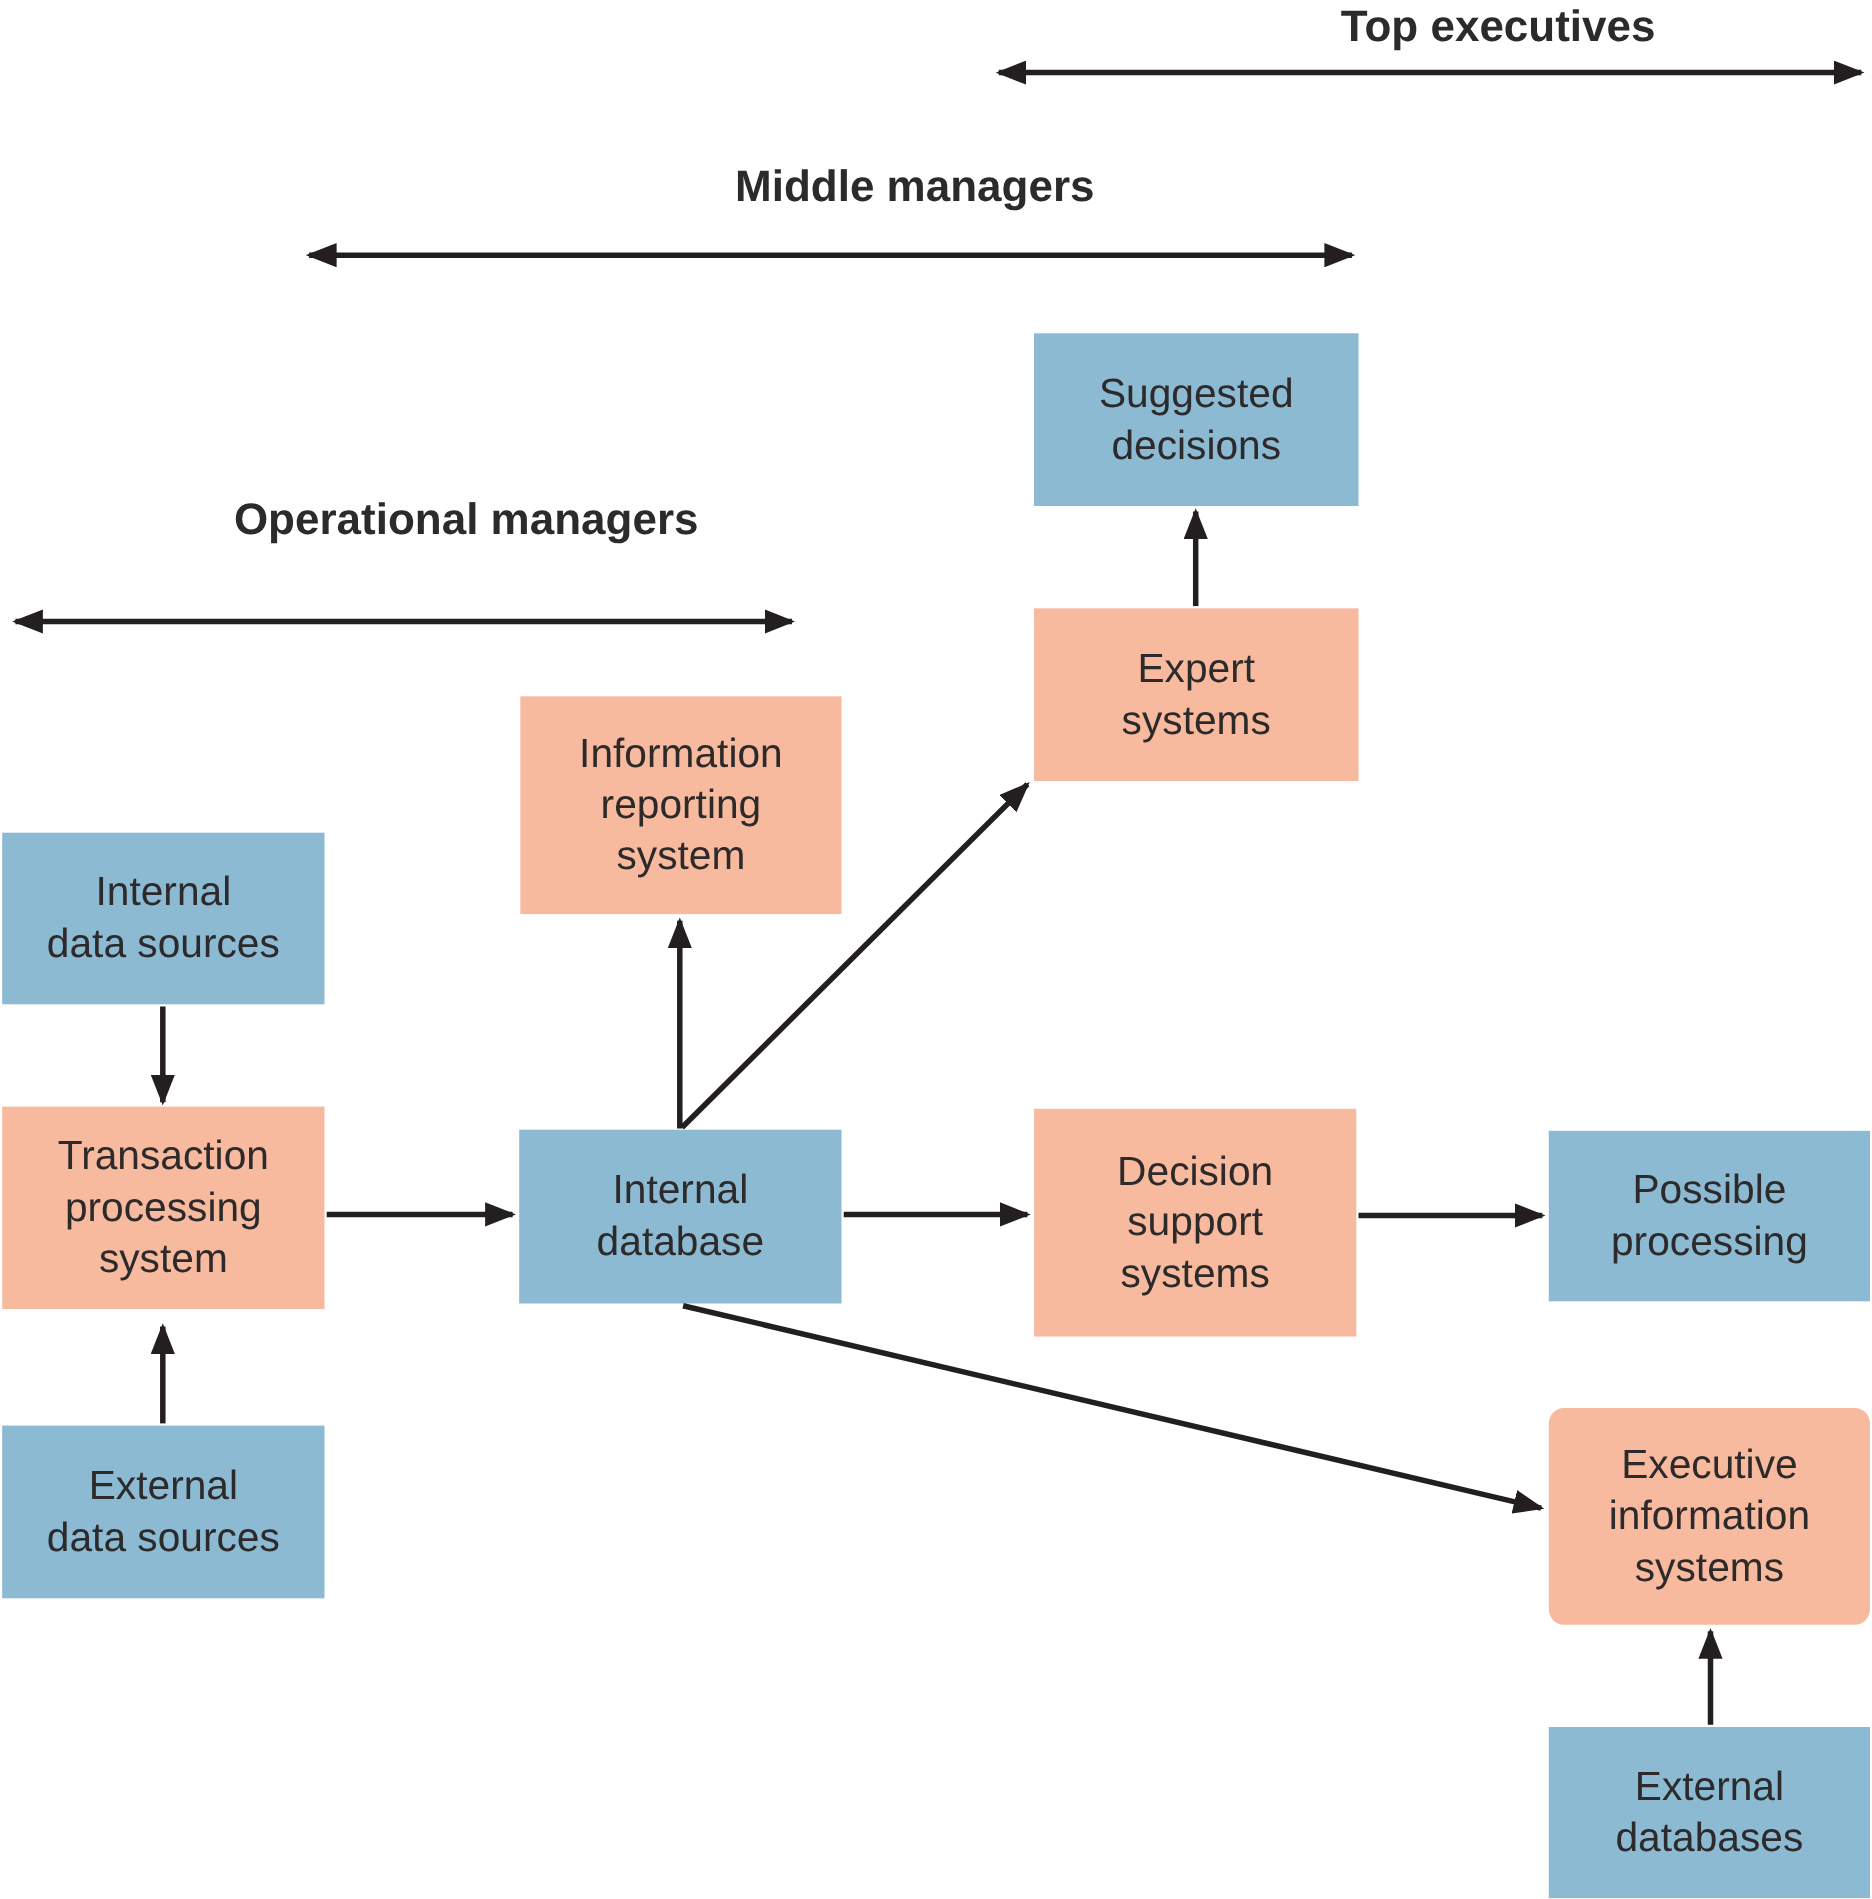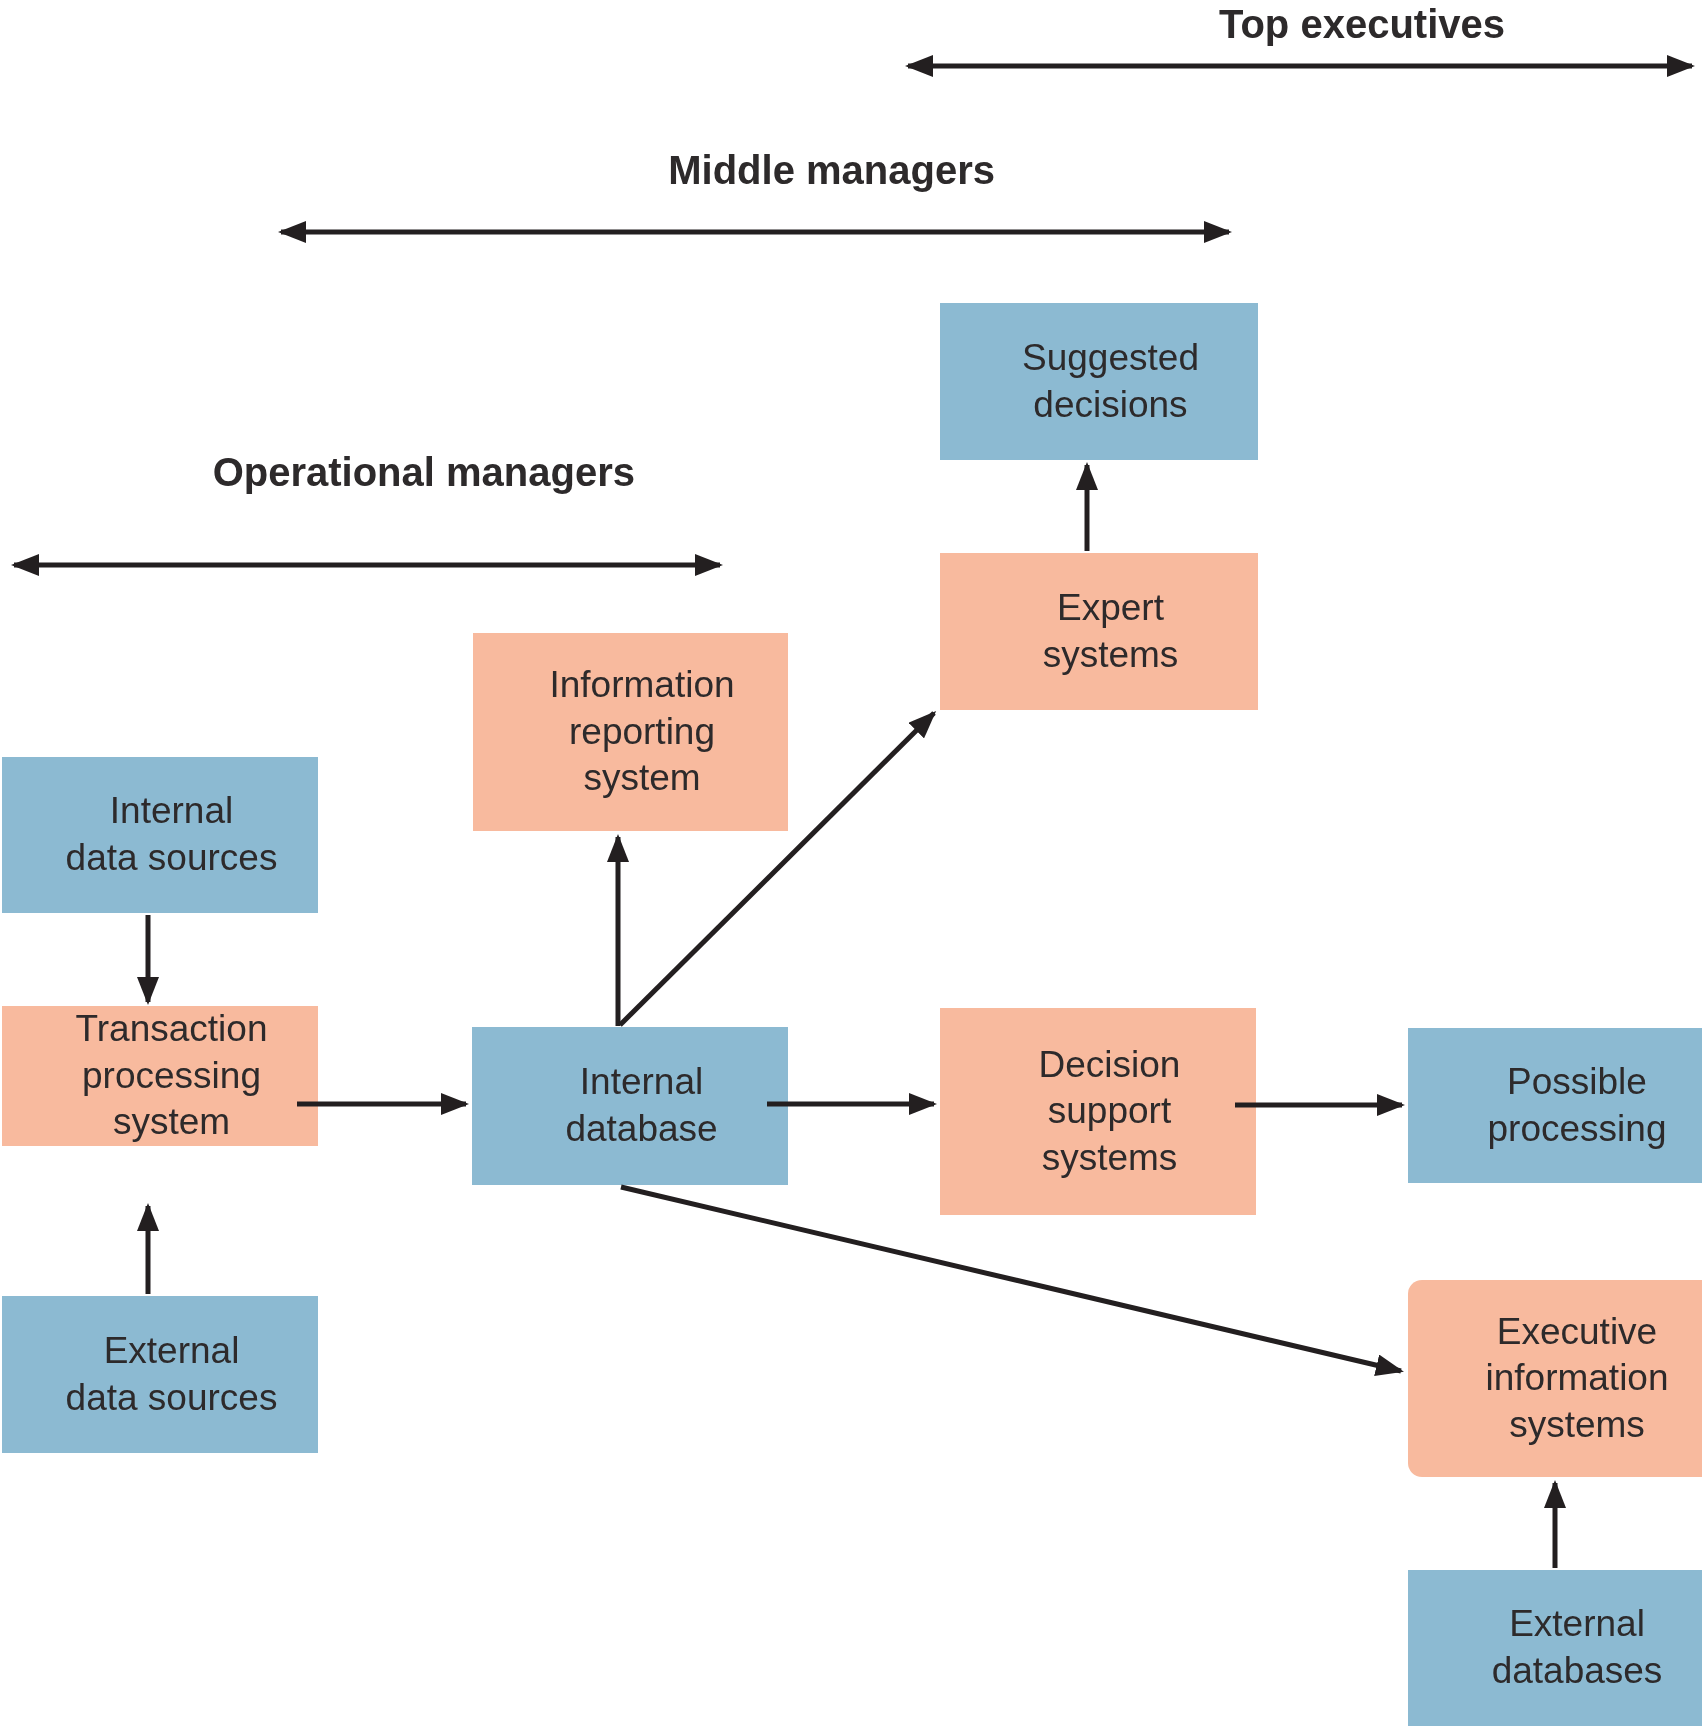--- a/index.html
+++ b/index.html
@@ -17,21 +17,20 @@
   }
   .node {
     position: absolute;
     display: flex;
     align-items: center;
     justify-content: center;
     text-align: center;
     color: var(--text, #2d2a2b);
     font-size: 37px;
     line-height: 1.26;
-    padding-left: 23px;
   }
   .node .label {
     white-space: pre-line;
   }
   .node.data  { background: var(--data_box, #8cbad2); }
   .node.system { background: var(--system_box, #f8ba9e); }
 
   .band-label {
     position: absolute;
     text-align: right;
@@ -60,21 +59,21 @@
 
   <div class="band-label" style="left:905px; top:2px;">Top executives</div>
   <div class="band-label" style="left:35px; top:450px;">Operational managers</div>
   <div class="band-label" style="left:395px; top:148px;">Middle managers</div>
 
   <div class="node data" style="left:2px; top:757px; width:293px; height:156px;">
     <span class="label">Internal
 data sources</span>
   </div>
 
-  <div class="node system" style="left:2px; top:1006px; width:293px; height:140px;">
+  <div class="node system" style="left:2px; top:1006px; width:293px; height:184px;">
     <span class="label">Transaction
 processing
 system</span>
   </div>
 
   <div class="node data" style="left:2px; top:1296px; width:293px; height:157px;">
     <span class="label">External
 data sources</span>
   </div>
 

